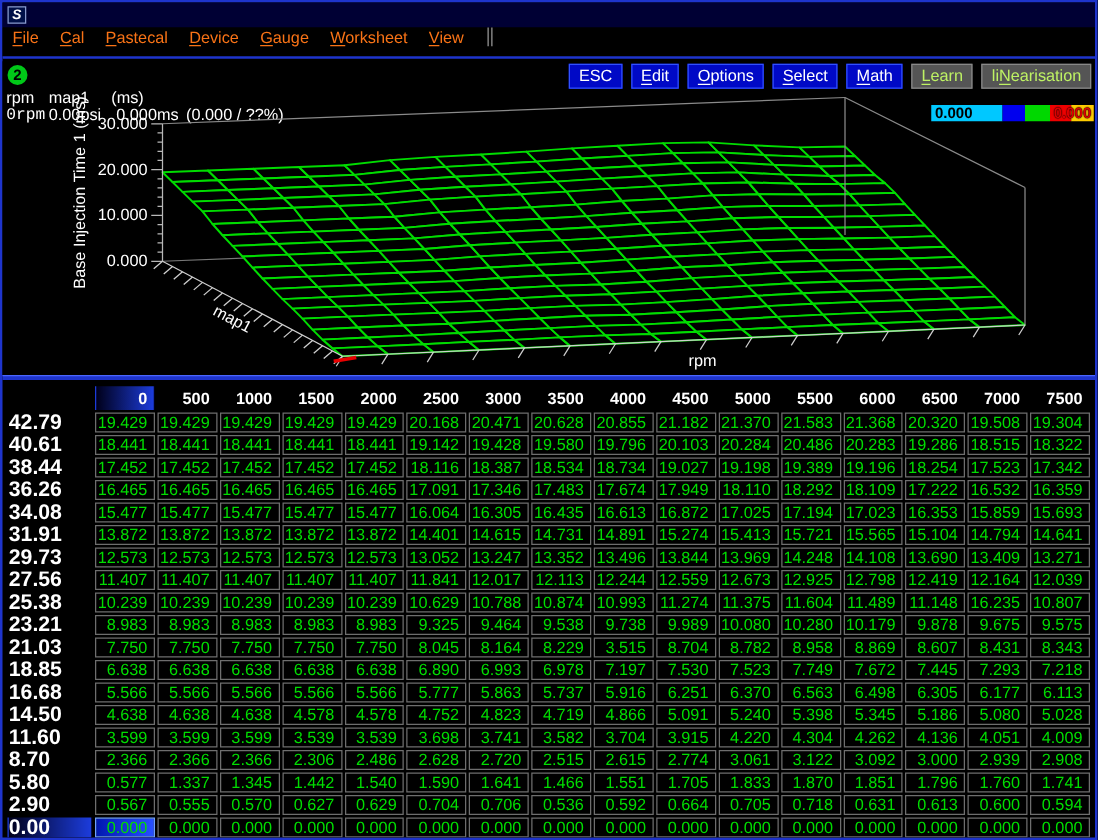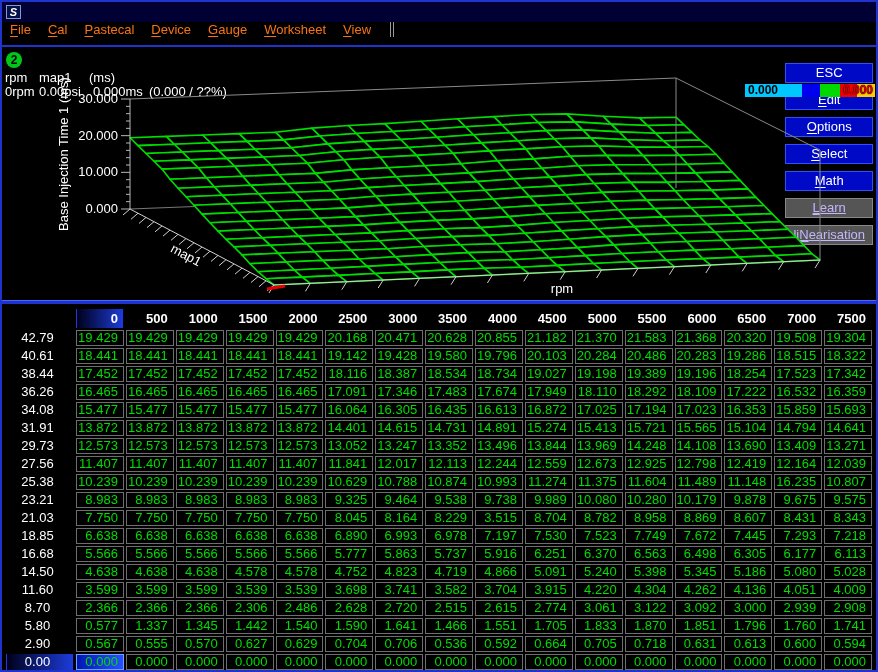--- a/index.html
+++ b/index.html
@@ -15,48 +15,48 @@
     border-bottom:2px solid #1e34cc;display:flex;align-items:flex-start;font-size:13px;color:#f97316;padding-left:8px;box-sizing:border-box;}
   .menu-item{margin-right:17px;cursor:default;white-space:pre;}
   .acc{text-decoration:underline;text-underline-offset:2px;}
   .menu-sep{width:2px;height:15px;border-left:1px solid #999;border-right:1px solid #999;margin:0 12px 0 2px;}
   .status-item{margin-right:15px;white-space:pre;}
   
   .content{position:absolute;left:0;top:47px;right:0;height:251px;background:#000;}
   .head-badge{position:absolute;left:4px;top:3px;width:16px;height:16px;border-radius:50%;background:#00c818;
     color:#000;font-weight:bold;font-size:12px;display:flex;align-items:center;justify-content:center;}
   .head-title{position:absolute;left:26px;top:4px;color:#00e000;font-size:14px;white-space:pre;}
-  .hbuttons{position:absolute;top:14px;right:3px;display:flex;gap:7px;flex-direction:column;}
+  .hbuttons{position:absolute;top:2px;right:3px;display:flex;gap:7px;}
   .hbtn{background:#0009c6;border:1px solid #3050ff;color:#fff;font-size:13px;padding:1px 7px 2px;
     font-family:inherit;white-space:pre;}
-  .hbtn.disabled{background:#555;border-color:#888;color:#c4b5fd;text-decoration:underline;}
+  .hbtn.disabled{background:#555;border-color:#888;color:#bef264;}
   .readout{position:absolute;left:3px;color:#fff;font-size:13px;display:flex;white-space:pre;}
   #ro1{top:21px;} #ro2{top:35px;}
   #ro1 span:nth-child(1){display:inline-block;width:34px;}
   #ro1 span:nth-child(2){display:inline-block;width:50px;}
-  #ro2 span:nth-child(1){display:inline-block;width:34px;}
+  #ro2 span:nth-child(1){display:inline-block;width:34px;font-family:Liberation Mono, monospace;}
   #ro2 span:nth-child(2){display:inline-block;width:54px;}
   #ro2 span:nth-child(3){margin-right:6px;}
   .colorbar{position:absolute;top:35px;right:1px;width:130px;height:13px;display:flex;font-size:12px;font-weight:bold;line-height:13px;}
   .cb-seg{height:13px;}
   .cb-seg:nth-child(1){width:57px;color:#000;padding-left:3px;box-sizing:border-box;}
   .cb-seg:nth-child(2){width:18px;}
   .cb-seg:nth-child(3){width:20px;}
   .cb-seg:nth-child(4){width:17px;}
   .cb-seg:nth-child(5){width:18px;}
   .cb-max{position:absolute;right:2px;top:0;color:#dd0000;text-shadow:0 0 1px #000,0 0 1px #000;}
   svg.plot{position:absolute;left:0;top:0;pointer-events:none;}
   
   .plot-divider{position:absolute;left:0;top:298px;right:0;height:4px;background:#1e34cc;border-top:1px solid #4a66ff;box-sizing:border-box;}
   
   .table-wrap{position:absolute;left:2px;right:2px;top:305px;bottom:0;overflow:hidden;}
   table.maptable{border-collapse:separate;border-spacing:2px;table-layout:fixed;width:100%;}
   .maptable thead th{color:#fff;font-size:13px;font-weight:bold;text-align:right;height:15px;
     padding:1px 5px 1px 0;border:1px solid transparent;overflow:hidden;}
-  .maptable tbody th{color:#fff;font-size:13px;font-weight:normal;text-align:center;
+  .maptable tbody th{color:#fff;font-size:17px;font-weight:bold;text-align:left;
     padding:0 5px 0 0;border:1px solid transparent;height:14px;line-height:14px;overflow:hidden;}
   .maptable td{color:#00dd00;background:#000;border:1px solid #6e6e6e;font-size:13px;text-align:right;
     padding:0 5px 0 0;height:14px;line-height:14px;overflow:hidden;}
   .sel-head{background:linear-gradient(90deg,#00001a 0%,#1c3cdc 100%);}
   td.sel{background:linear-gradient(90deg,#0018b0,#2850ff);border:1px solid #6f9fff;}
 </style>
 </head>
 <body>
 
 <div class="window">

